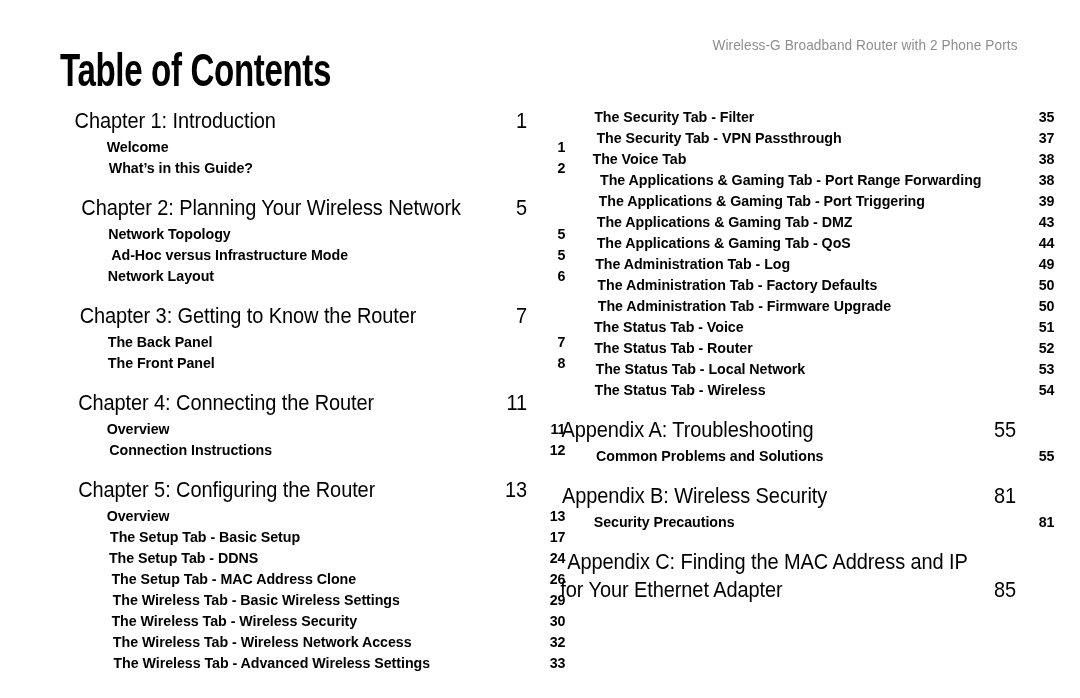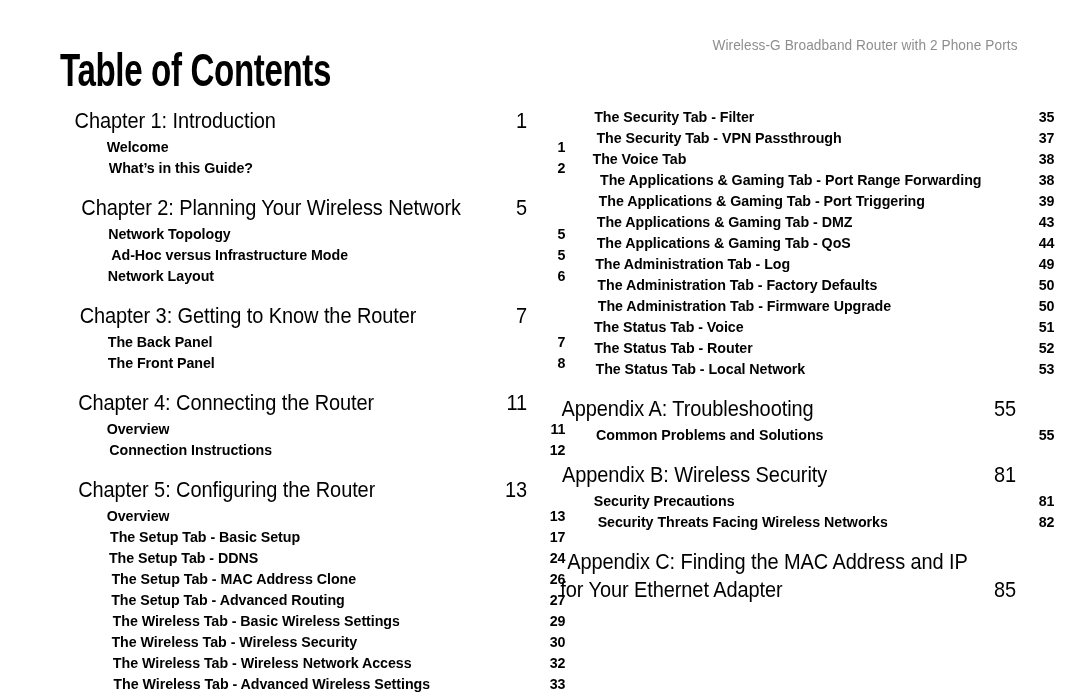--- a/index.html
+++ b/index.html
@@ -207,25 +207,20 @@
         <span class="t">The Setup Tab - DDNS</span>
         <span class="spacer"></span>
         <span class="p">24</span>
       </div>
       <div class="toc-entry level-sub">
         <span class="t">The Setup Tab - MAC Address Clone</span>
         <span class="spacer"></span>
         <span class="p">26</span>
       </div>
       <div class="toc-entry level-sub">
-        <span class="t">The Setup Tab - Advanced Routing</span>
-        <span class="spacer"></span>
-        <span class="p">27</span>
-      </div>
-      <div class="toc-entry level-sub">
         <span class="t">The Wireless Tab - Basic Wireless Settings</span>
         <span class="spacer"></span>
         <span class="p">29</span>
       </div>
       <div class="toc-entry level-sub">
         <span class="t">The Wireless Tab - Wireless Security</span>
         <span class="spacer"></span>
         <span class="p">30</span>
       </div>
       <div class="toc-entry level-sub">
@@ -298,44 +293,44 @@
       <div class="toc-entry level-sub">
         <span class="t">The Status Tab - Router</span>
         <span class="spacer"></span>
         <span class="p">52</span>
       </div>
       <div class="toc-entry level-sub">
         <span class="t">The Status Tab - Local Network</span>
         <span class="spacer"></span>
         <span class="p">53</span>
       </div>
+      <div class="toc-entry level-sub">
+        <span class="t">The Status Tab - Wireless</span>
+        <span class="spacer"></span>
+        <span class="p">54</span>
+      </div>
       <div class="toc-entry level-chapter gap-top">
         <span class="t">Appendix A: Troubleshooting</span>
         <span class="spacer"></span>
         <span class="p">55</span>
       </div>
       <div class="toc-entry level-sub">
         <span class="t">Common Problems and Solutions</span>
         <span class="spacer"></span>
         <span class="p">55</span>
       </div>
       <div class="toc-entry level-chapter gap-top">
         <span class="t">Appendix B: Wireless Security</span>
         <span class="spacer"></span>
         <span class="p">81</span>
       </div>
       <div class="toc-entry level-sub">
         <span class="t">Security Precautions</span>
         <span class="spacer"></span>
         <span class="p">81</span>
-      </div>
-      <div class="toc-entry level-sub">
-        <span class="t">Security Threats Facing Wireless Networks</span>
-        <span class="spacer"></span>
-        <span class="p">82</span>
       </div>
       <div class="toc-entry level-chapter gap-top">
         <span class="t">Appendix C: Finding the MAC Address and IP Address</span>
         <span class="spacer"></span>
         <span class="p"></span>
       </div>
       <div class="toc-entry level-chapter cont">
         <span class="t">for Your Ethernet Adapter</span>
         <span class="spacer"></span>
         <span class="p">85</span>

